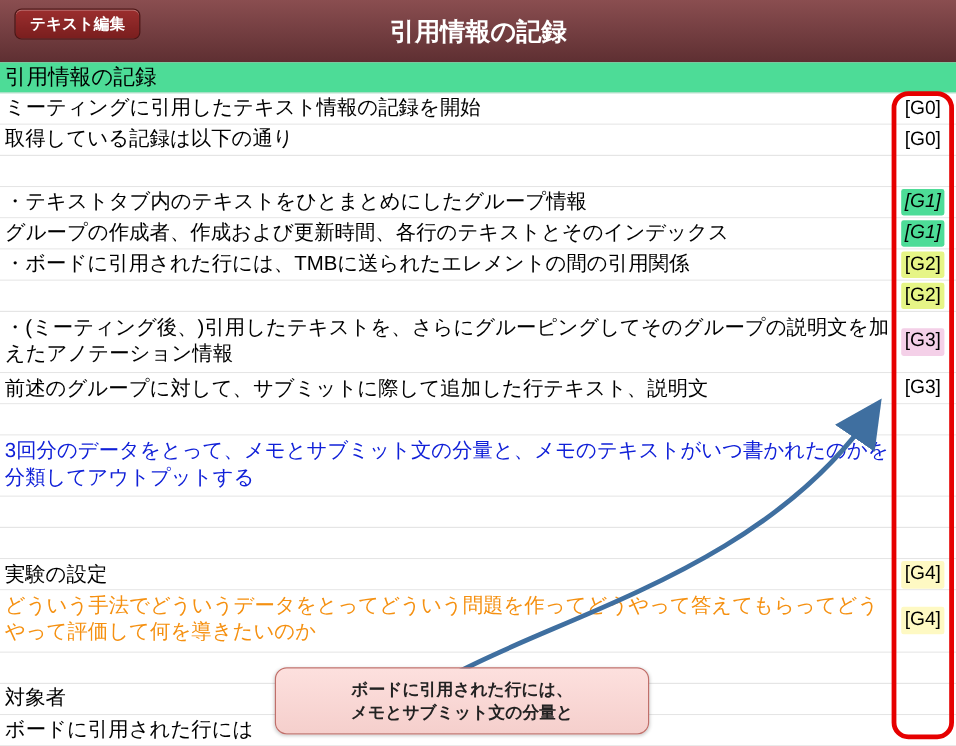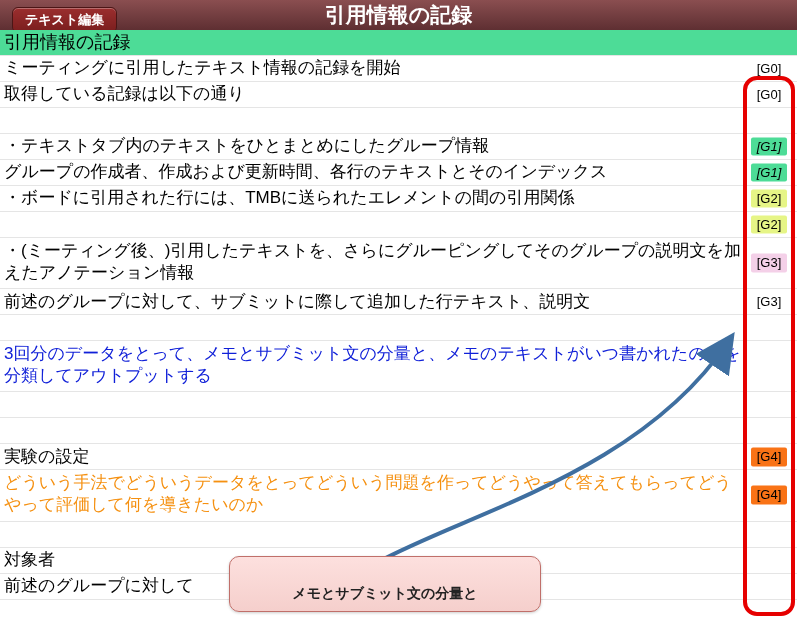--- a/index.html
+++ b/index.html
@@ -6,21 +6,21 @@
     margin: 0;
     padding: 0;
     width: 797px;
     height: 622px;
     font-family: "Hiragino Kaku Gothic ProN", "Meiryo", sans-serif;
     background: #fff;
     overflow: hidden;
     position: relative;
   }
   .titlebar {
-    height: 30px;
+    height: 52px;
     background: linear-gradient(#8a4e50, #5e2f32);
     position: relative;
     color: #fff;
     display: flex;
     align-items: center;
     justify-content: center;
   }
   .titlebar .title {
     font-size: 21px;
     font-weight: bold;
@@ -61,32 +61,32 @@
     font-size: 18px;
   }
   .row .text { flex: 1; }
   .row.blue .text { color: #1020d8; }
   .row.orange .text { color: #f59010; }
   .tag {
     position: absolute;
     right: 10px;
     top: 50%;
     transform: translateY(-50%);
-    font-size: 13px;
+    font-size: 16px;
     background: transparent;
     color: #000;
     padding: 1px 2px;
     border-radius: 2px;
     min-width: 32px;
     text-align: center;
   }
   .tag.g1 { background: #4ddc97; font-style: italic; }
   .tag.g2 { background: #e6f586; }
   .tag.g3 { background: #f4d0e8; }
-  .tag.g4 { background: #f97316; }
+  .tag.g4 { background: #fef9c3; }
   .red-box {
     position: absolute;
     right: 2px;
     top: 76px;
     width: 52px;
     height: 540px;
     border: 4px solid #e60000;
     border-radius: 14px;
     pointer-events: none;
     box-sizing: border-box;
@@ -180,31 +180,31 @@
       <span class="text">どういう手法でどういうデータをとってどういう問題を作ってどうやって答えてもらってどうやって評価して何を導きたいのか</span>
       <span class="tag g4">[G4]</span>
     </div>
     <div class="row ">
       <span class="text"></span>
     </div>
     <div class="row ">
       <span class="text">対象者</span>
     </div>
     <div class="row ">
-      <span class="text">前述のグループに対して</span>
+      <span class="text">ボードに引用された行には</span>
     </div>
   </div>
 
 <div class="red-box"></div>
 
 <svg class="arrow" width="797" height="580">
   <defs>
     <marker id="ah" markerWidth="10" markerHeight="10" refX="7" refY="5" orient="auto">
       <path d="M0,0 L10,5 L0,10 Z" fill="#3f6fa0"></path>
     </marker>
   </defs>
   <path d="M 378 520 C 470 470 640 430 728 300" stroke="#3f6fa0" stroke-width="4" fill="none" marker-end="url(#ah)"></path>
 </svg>
 
 <div class="callout">
-  <br>
+  <span>ボードに引用された行には、</span><br>
   <span>メモとサブミット文の分量と</span>
 </div>
 
 </body></html>

